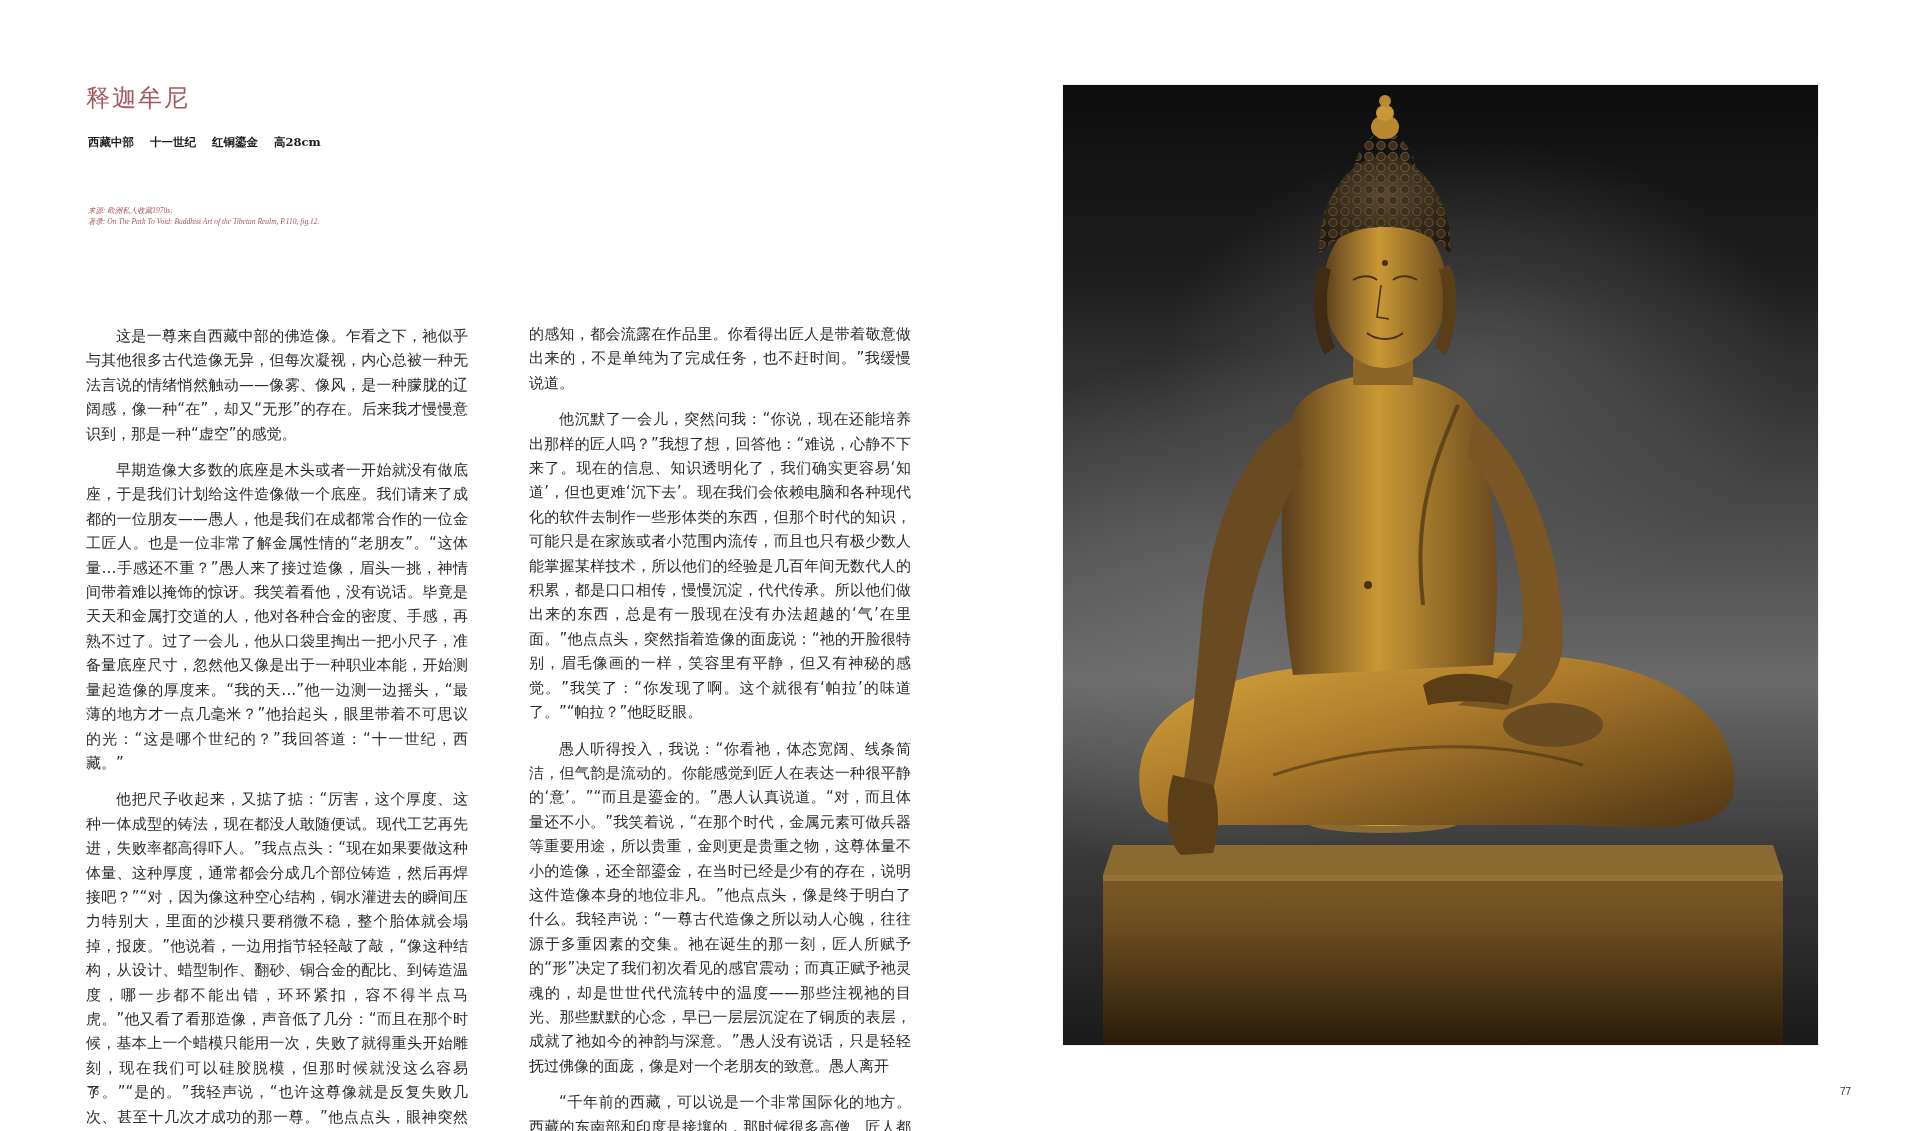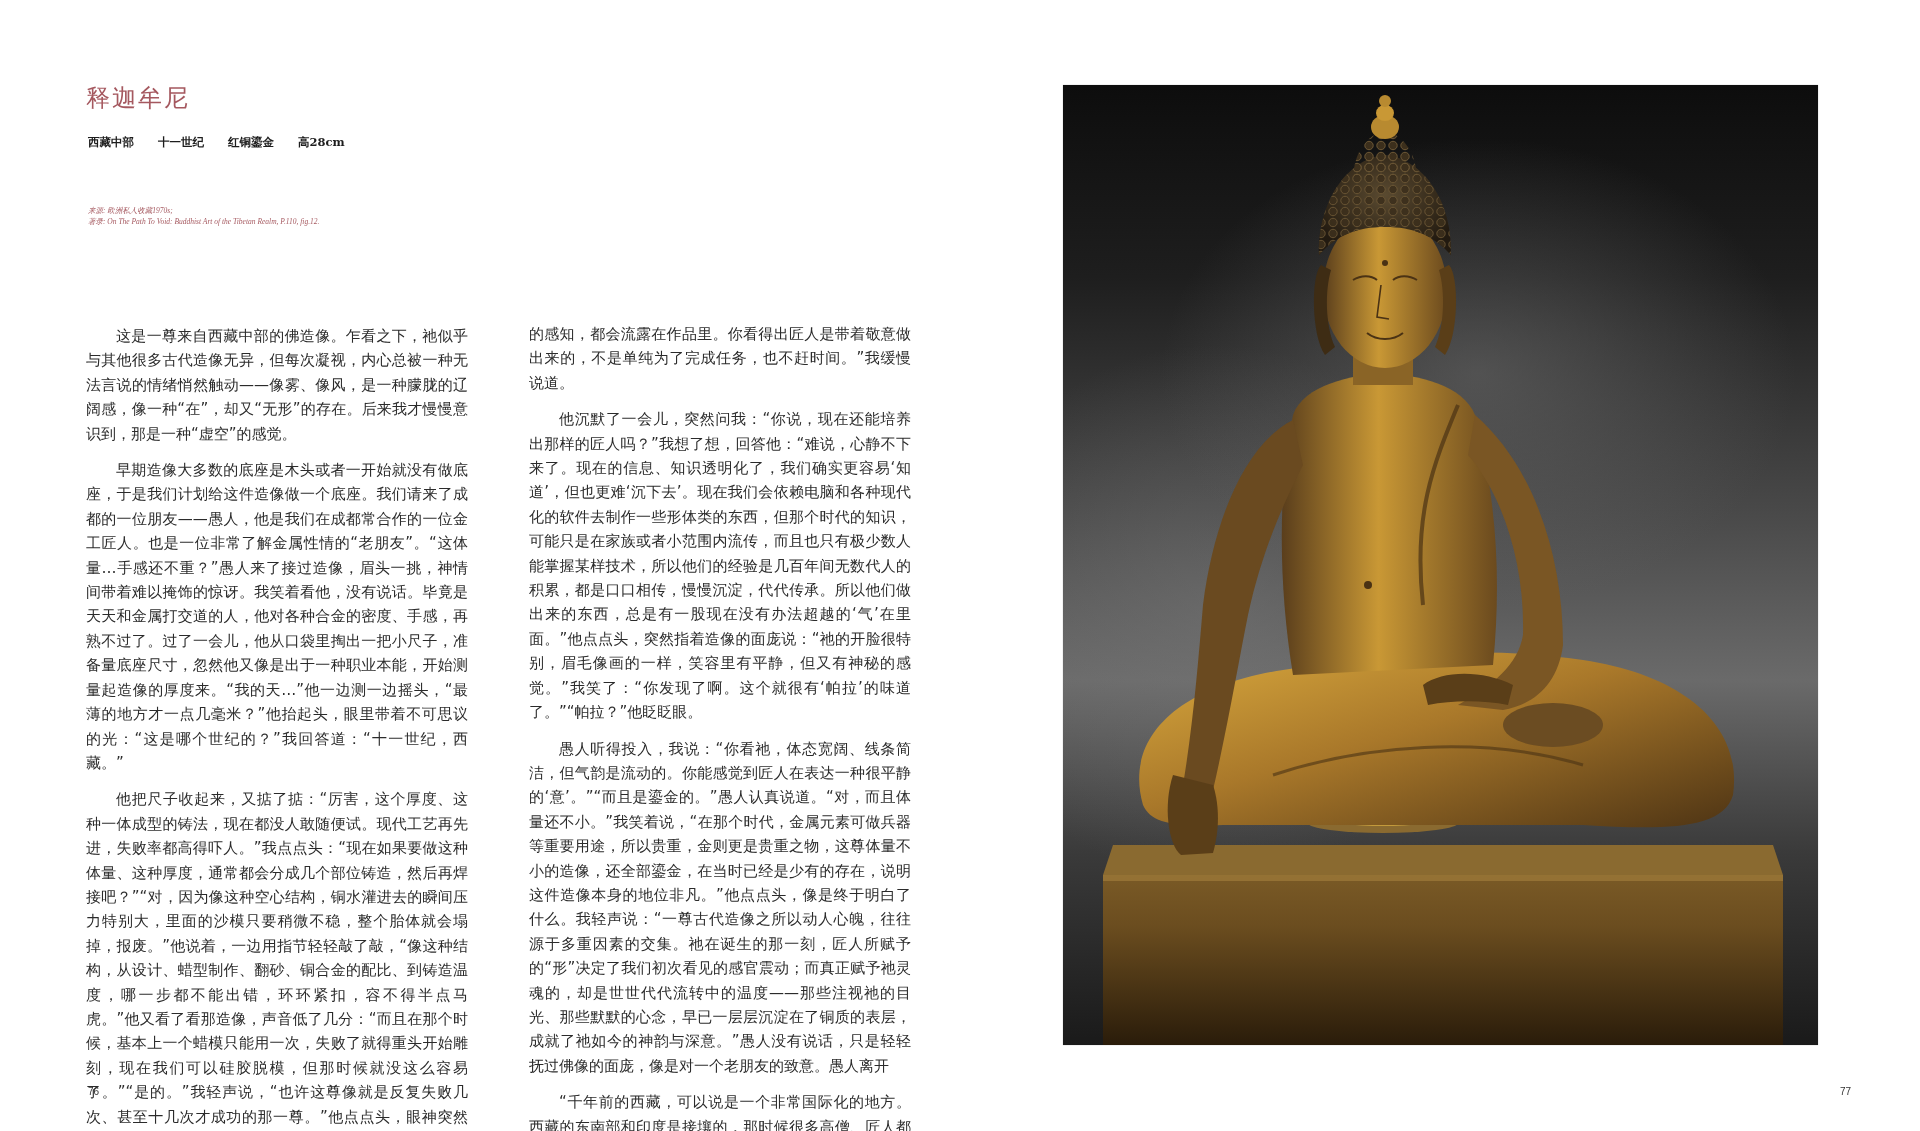--- a/index.html
+++ b/index.html
@@ -11,21 +11,21 @@
   .page-left { position: absolute; left: 0; top: 0; width: 960px; height: 1131px; }
   .page-right { position: absolute; left: 960px; top: 0; width: 960px; height: 1131px; }
 
   .title {
     position: absolute; left: 86px; top: 82px;
     font-family: "DejaVu Serif", "Liberation Serif", serif;
     font-size: 24px; color: #a5585f; letter-spacing: 2px; font-weight: normal; margin: 0;
   }
   .meta {
     position: absolute; left: 88px; top: 135px;
-    font-size: 11.5px; font-weight: bold; color: #1d1d1d; display: flex; gap: 24px;
+    font-size: 11.5px; font-weight: bold; color: #1d1d1d; display: flex; gap: 16px;
     font-family: "DejaVu Serif", "Liberation Serif", serif;
     text-align: right;
   }
   .captions {
     position: absolute; left: 88px; top: 185px;
     font-size: 7.5px; font-style: italic; color: #a5585f; line-height: 11px;
     font-family: "Liberation Serif", "DejaVu Serif", serif;
     margin-top: 20px;
   }
 

